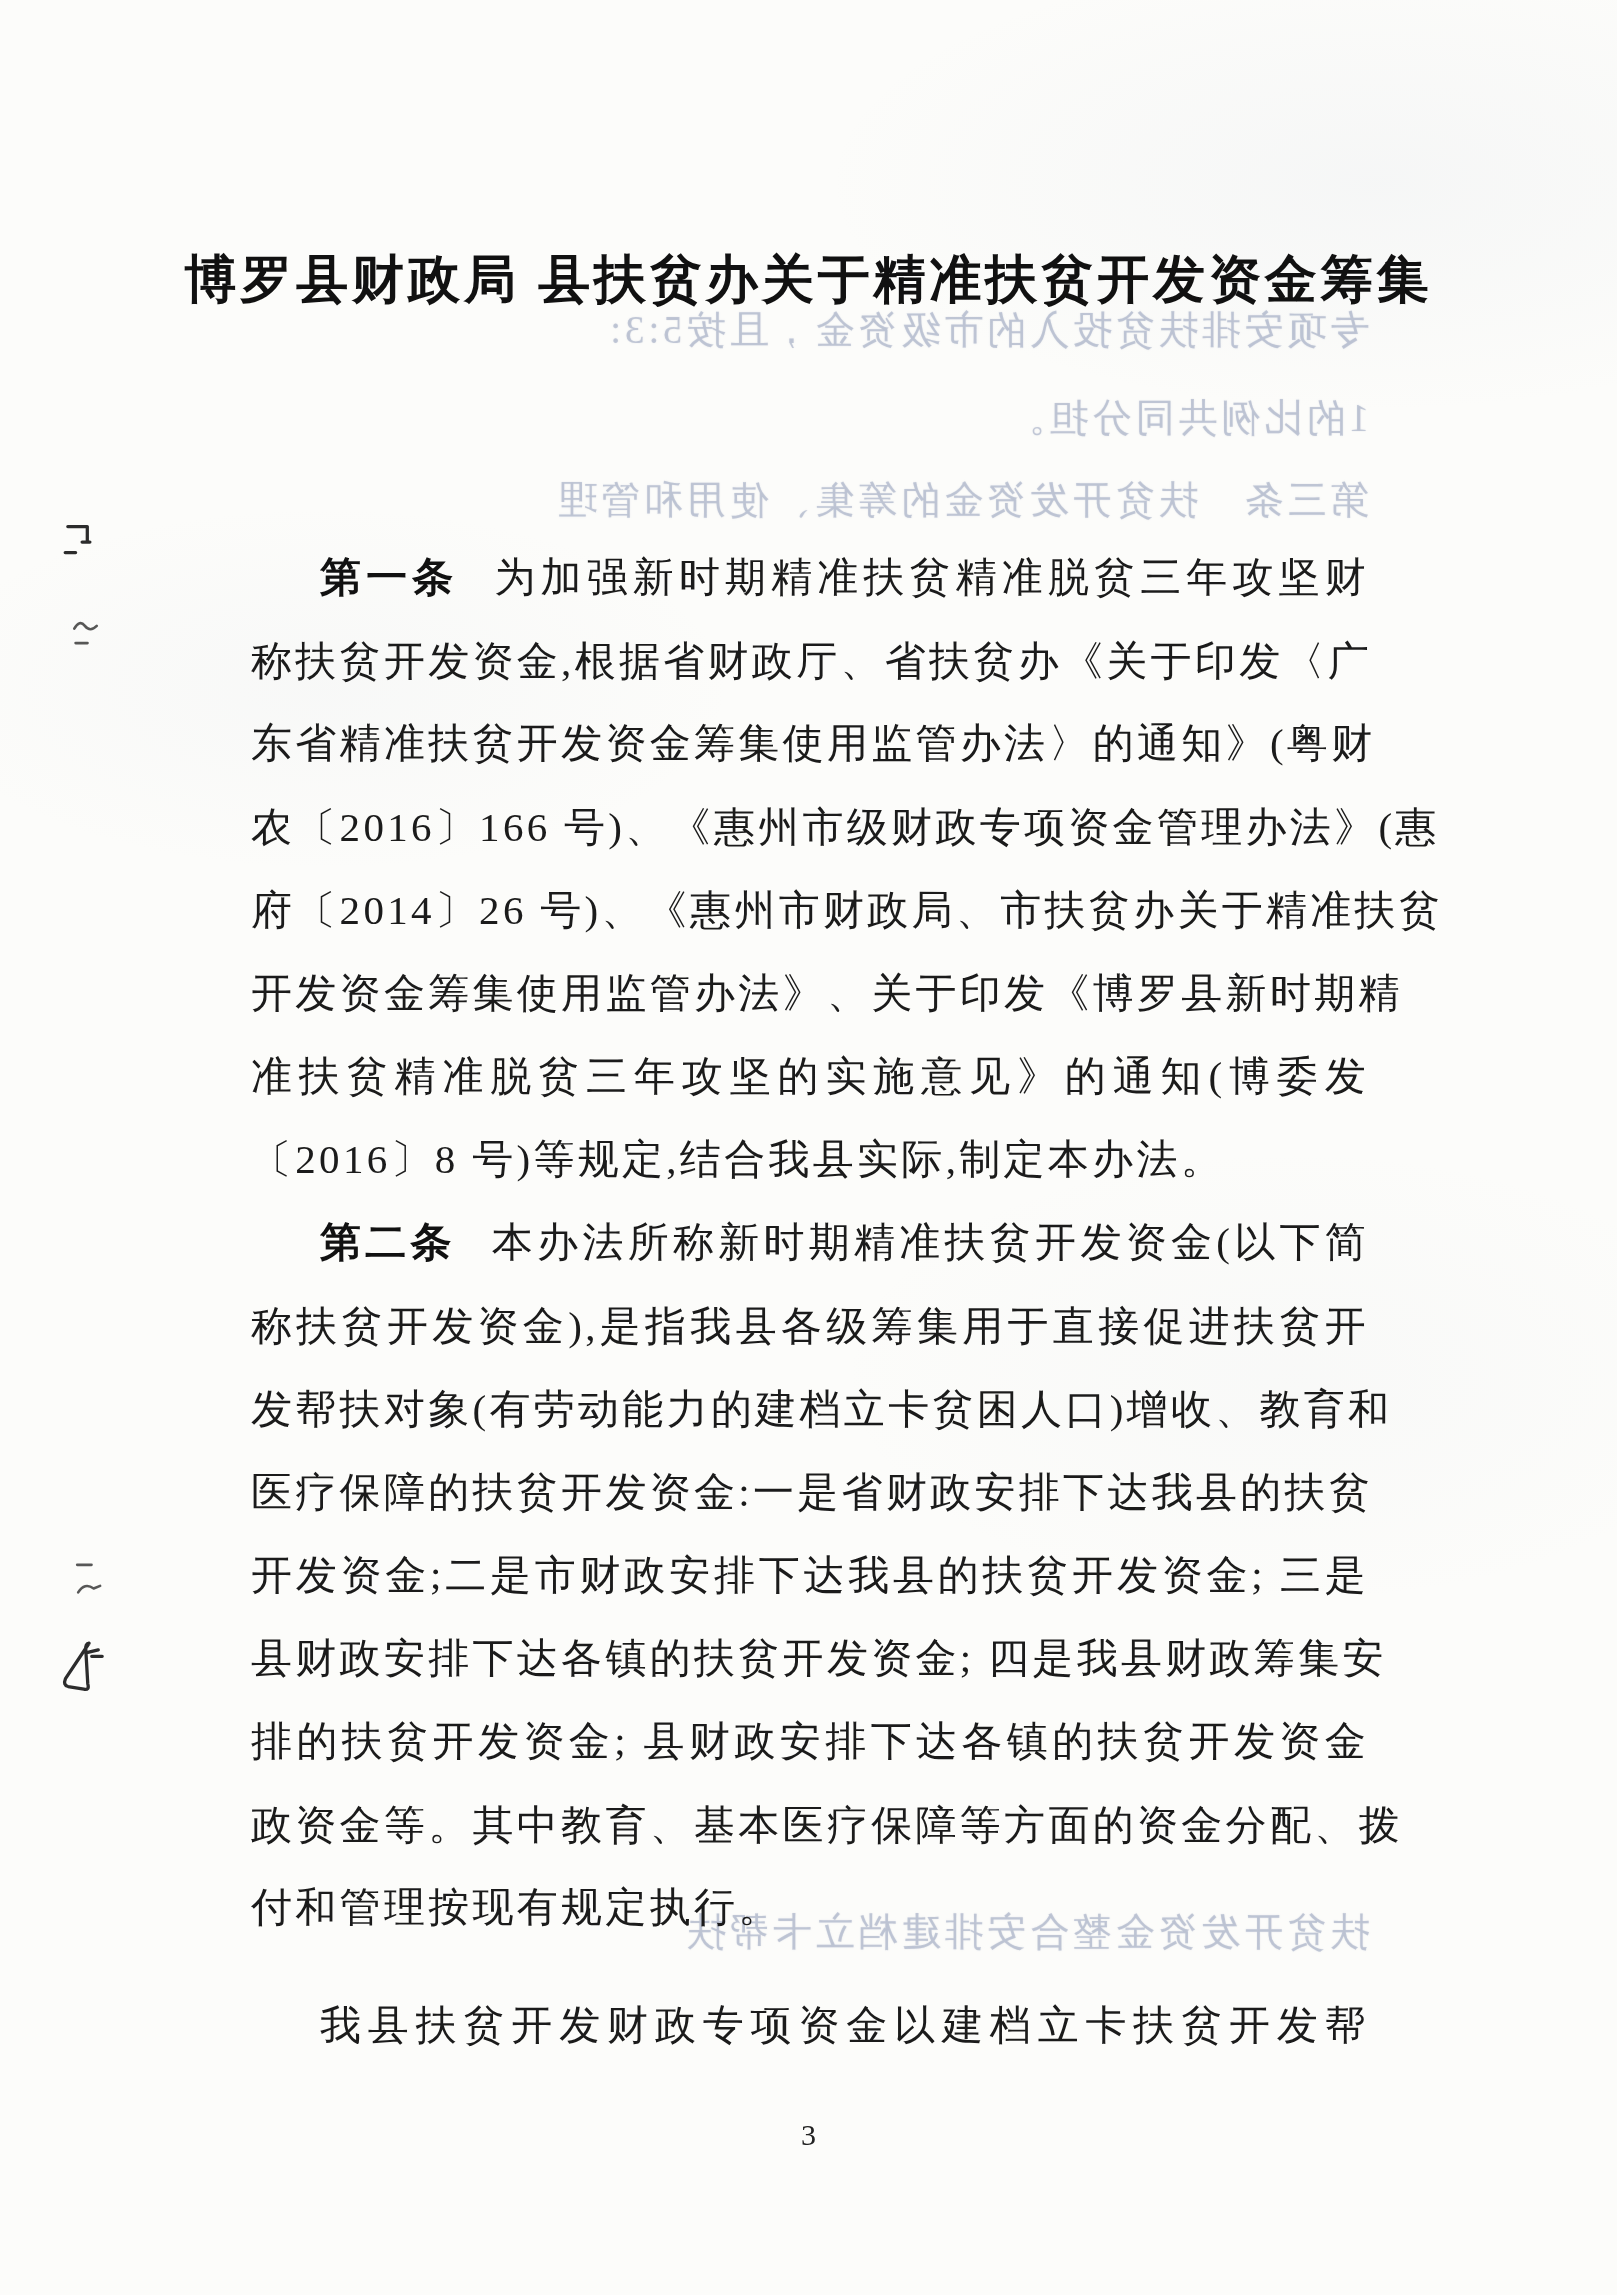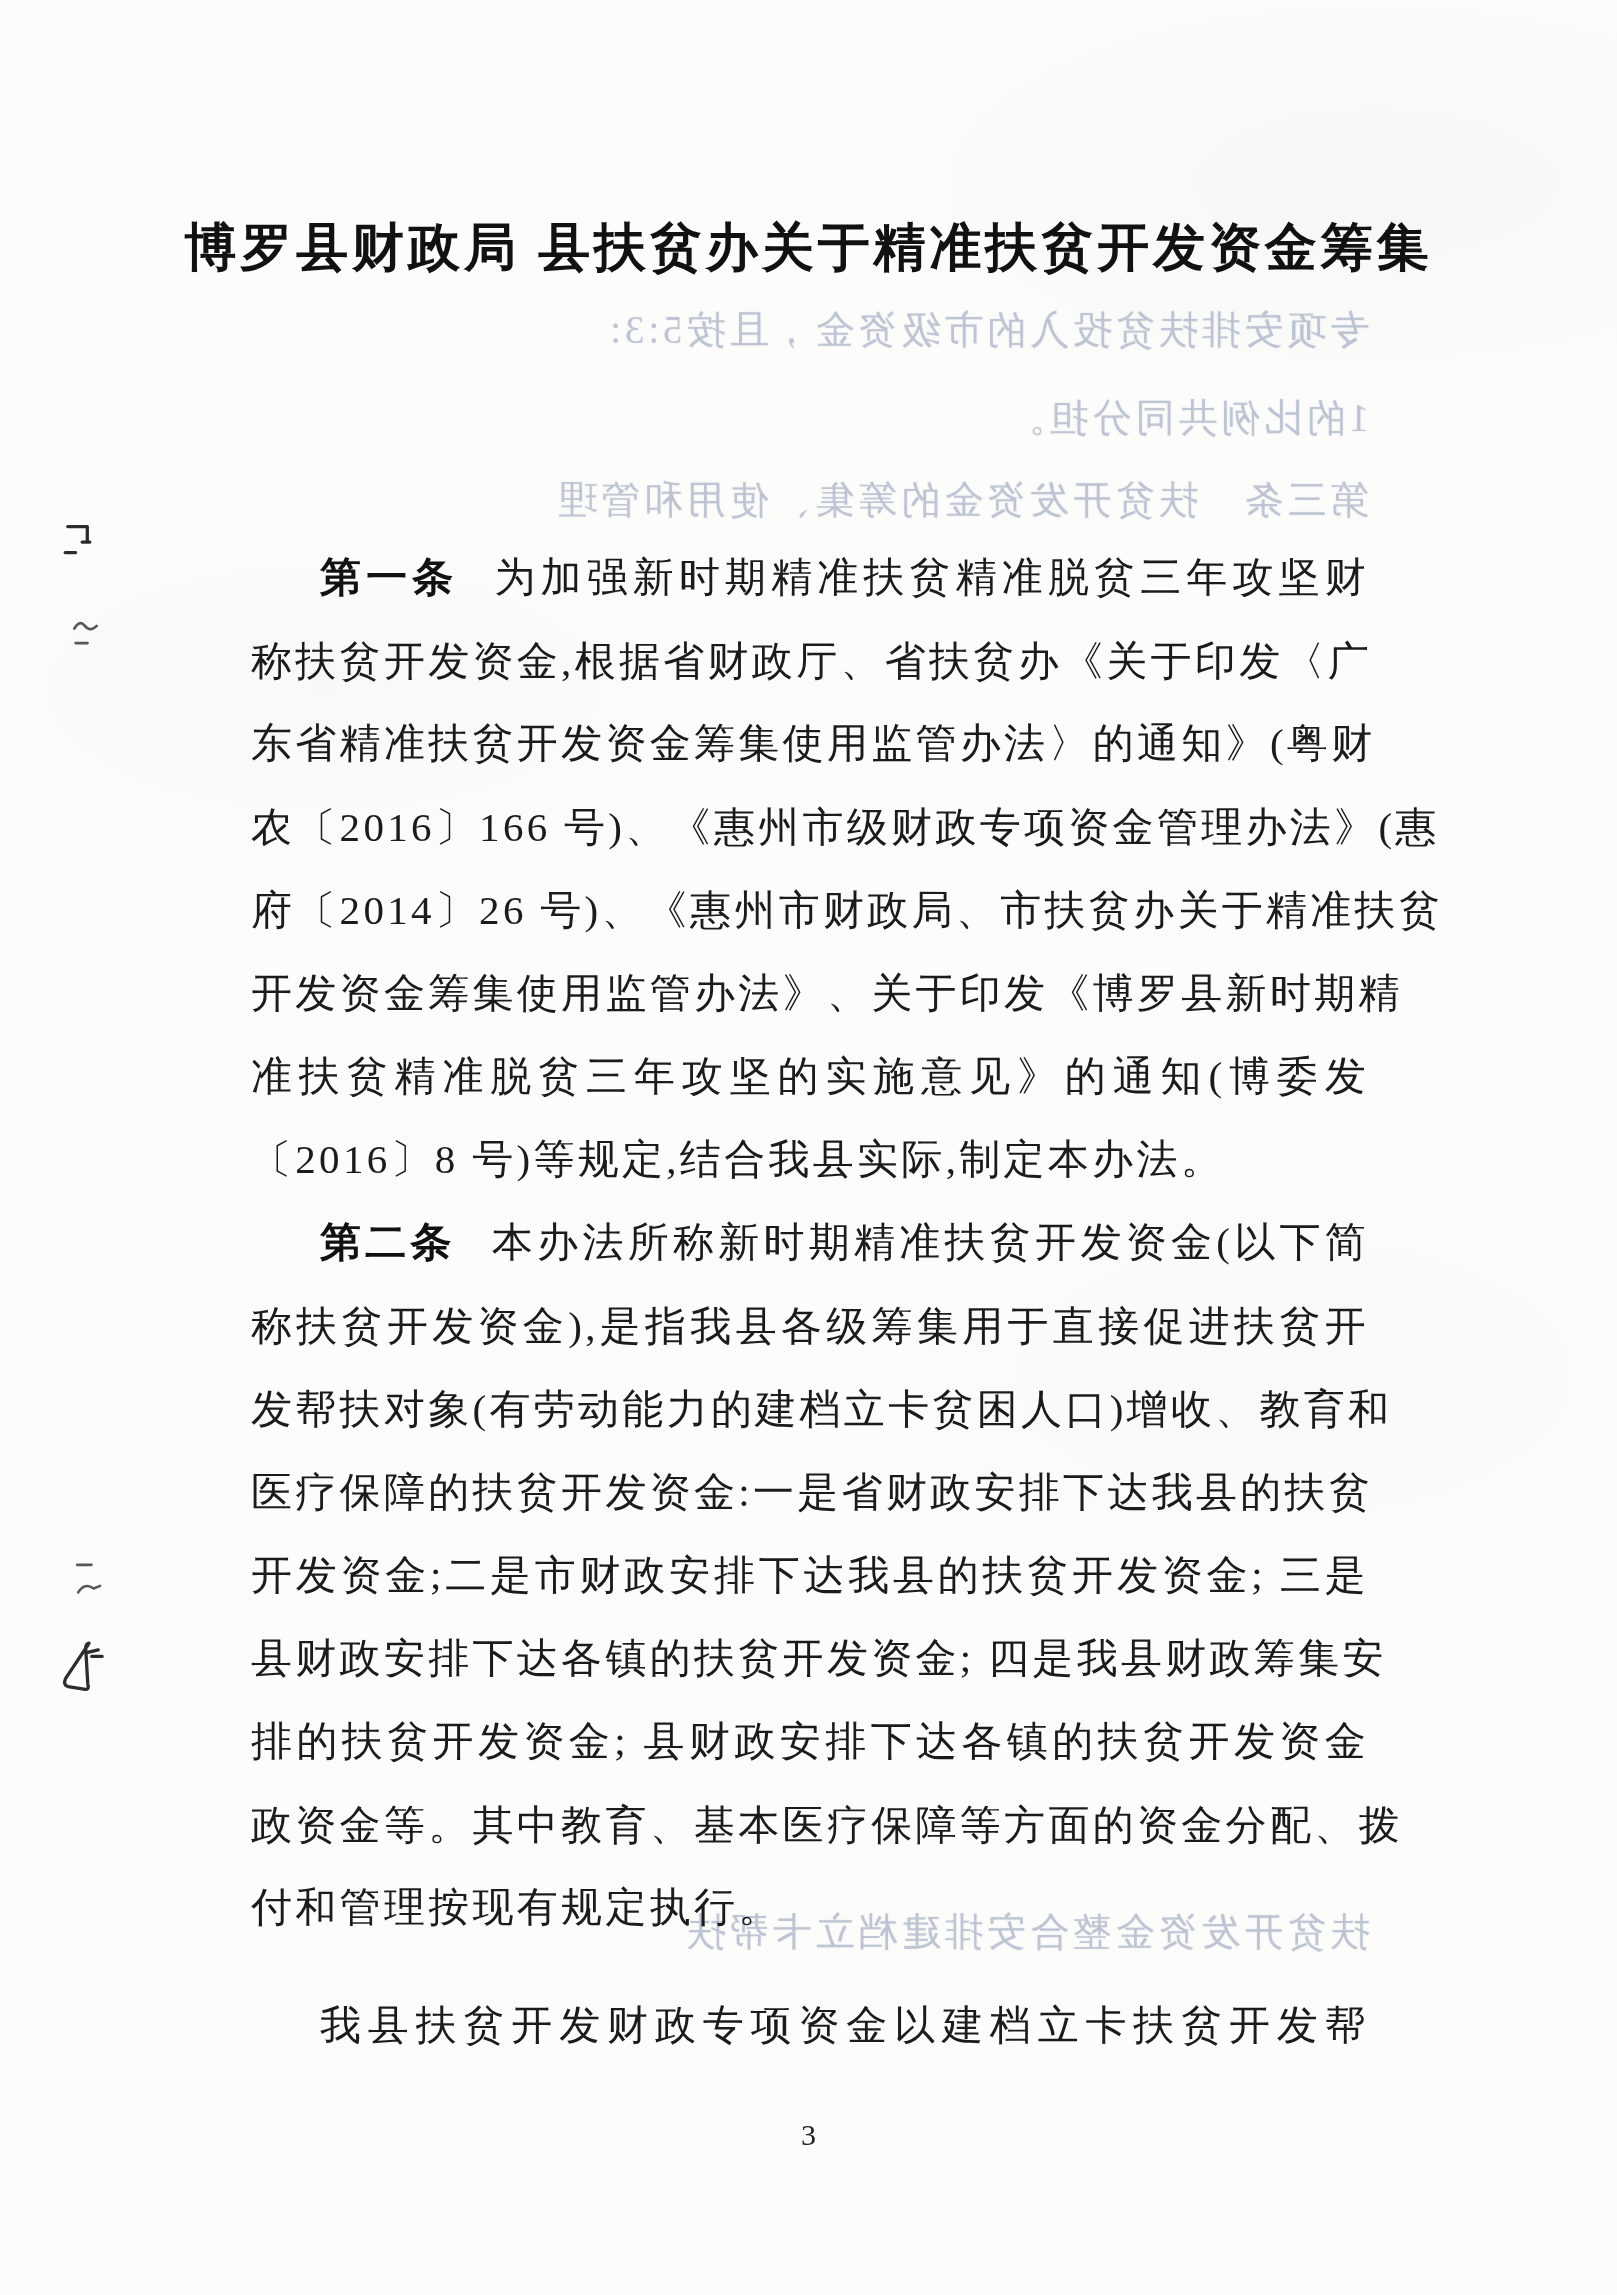--- a/index.html
+++ b/index.html
@@ -29,21 +29,21 @@
     transform:scaleX(-1);
     text-shadow:0 0 1.3px rgba(148,159,186,0.35);
     font-family:"Liberation Serif", serif;
   }
 
   
   .content{position:absolute;inset:0;z-index:2;}
   .title-line{
     position:absolute;left:0;width:1617px;text-align:center;
     font-family:"Liberation Sans", sans-serif;font-weight:bold;
-    font-size:52px;letter-spacing:3.9px;color:#111;white-space:nowrap;
+    font-size:52px;letter-spacing:3.9px;color:#111;white-space:nowrap;margin-top:32px;
   }
   .title-1{top:213px;}
   .title-2{top:308px;}
   .chapter{
     position:absolute;left:0;width:1617px;top:471px;text-align:center;
     font-family:"Liberation Sans", sans-serif;font-weight:bold;
     font-size:44px;letter-spacing:5.2px;color:#151515;white-space:nowrap;
   }
   .body-lines{position:absolute;left:251px;top:0;width:1118px;}
   .body-line{

